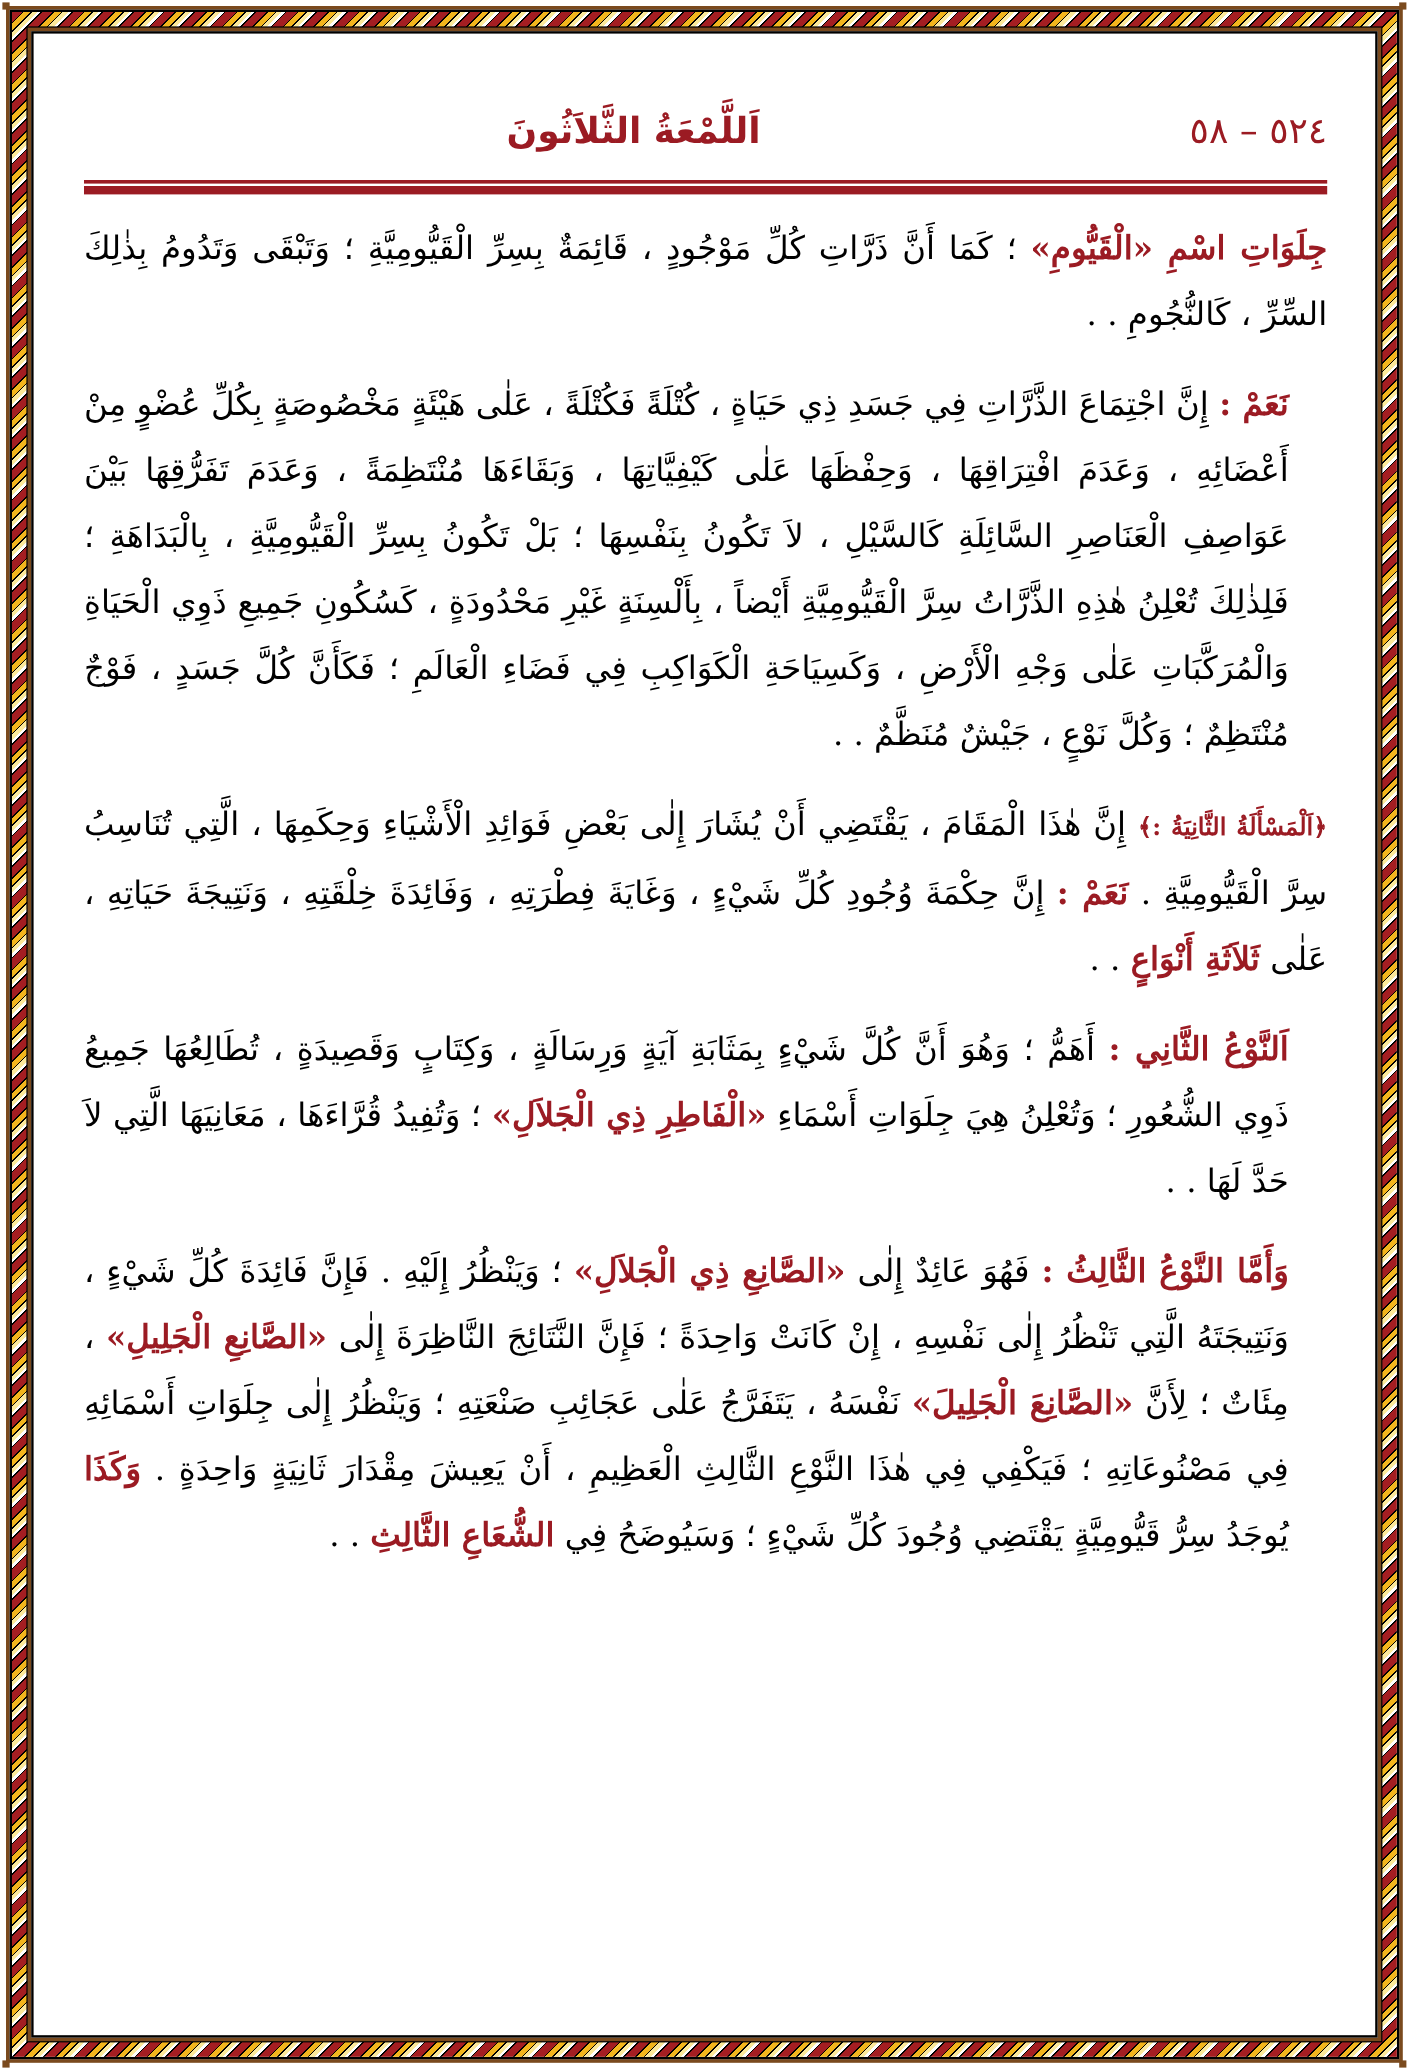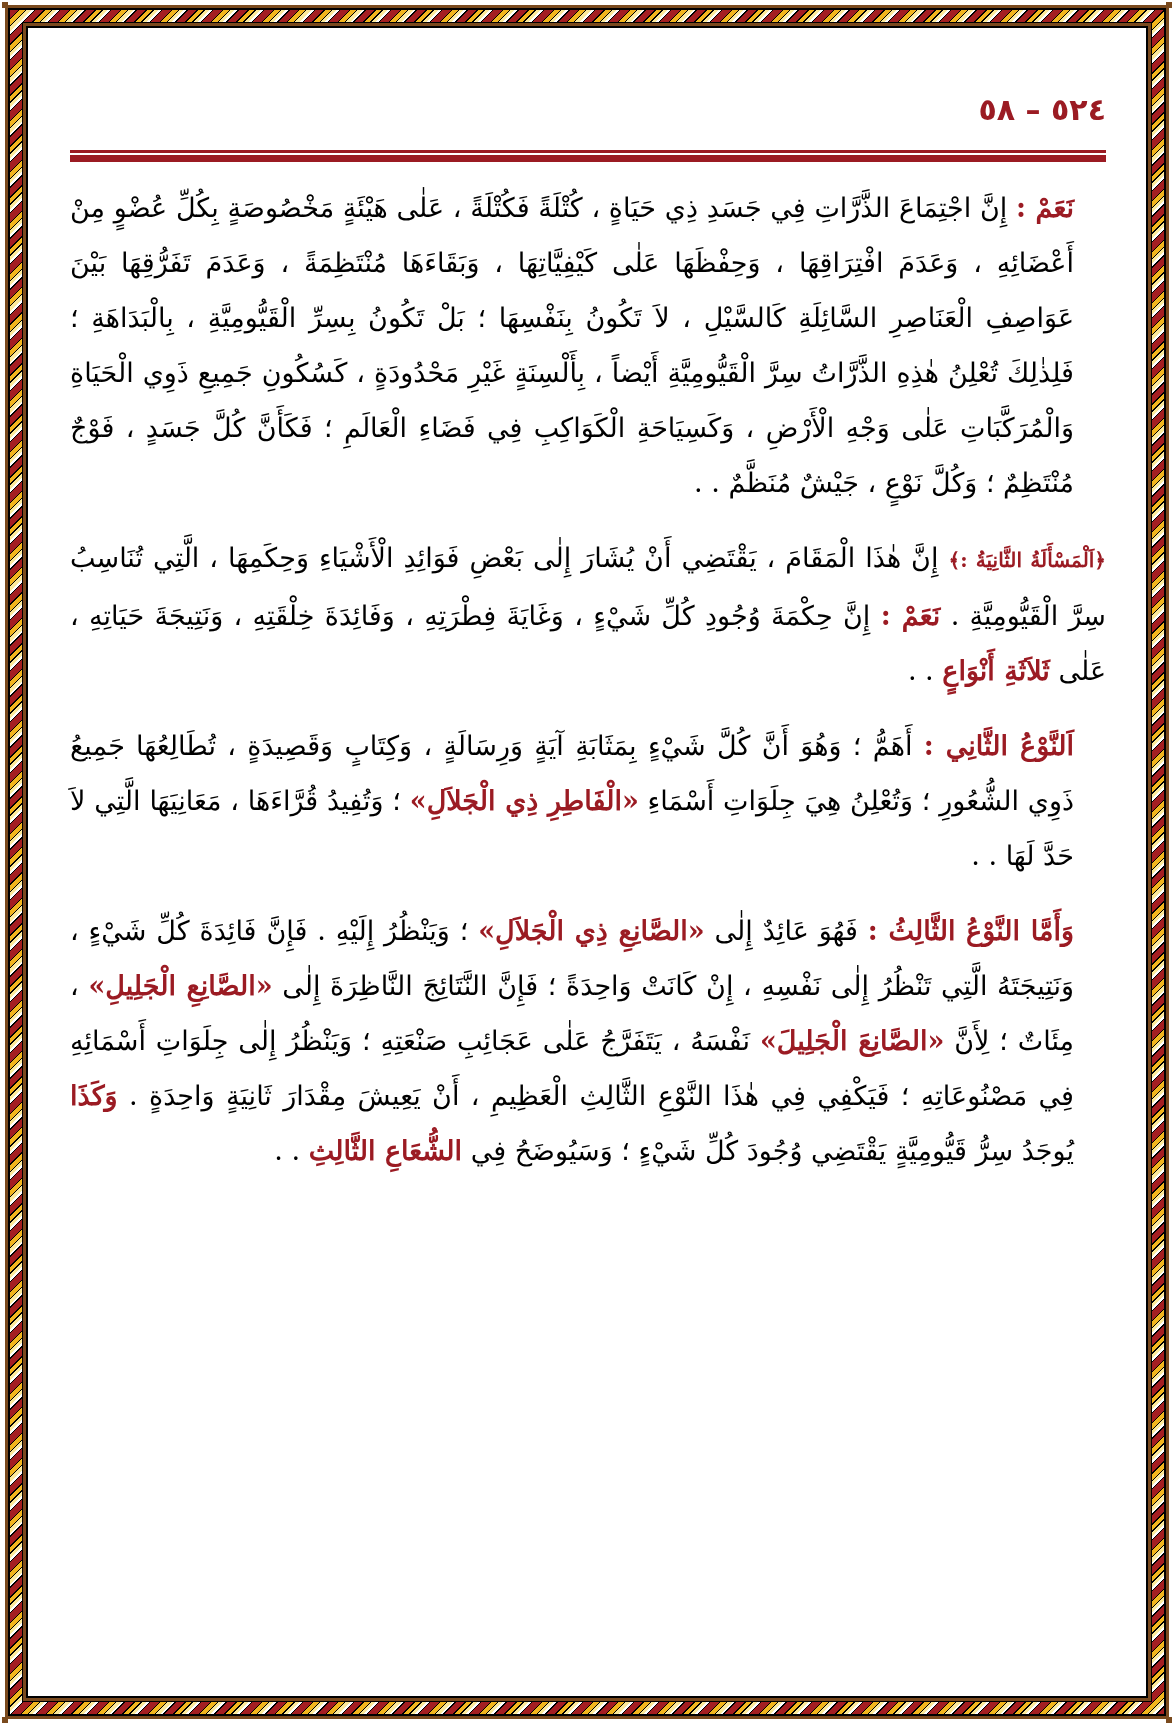--- a/index.html
+++ b/index.html
@@ -35,21 +35,21 @@
     direction: rtl;
     font-family: "DejaVu Serif", "Liberation Serif", serif;
     color: #000;
   }
 
   .header {
     position: absolute; top: 92px; left: 0; right: 0; height: 44px;
   }
   .page-num {
     position: absolute; right: 0; top: 0;
-    font-family: "DejaVu Sans", sans-serif; font-weight: bold;
+    font-family: "DejaVu Sans", sans-serif; font-weight: normal;
     font-size: 30px; color: #9b1b23; direction: rtl;
   }
   .page-title {
     position: absolute; left: 0; right: 0; top: 0; text-align: center;
     font-family: "DejaVu Sans", sans-serif; font-weight: bold;
     font-size: 30px; color: #9b1b23;
     padding-right: 120px;
   }
   .rule {
     position: absolute; top: 150px; left: 0; right: 0; height: 12px;
@@ -76,27 +76,31 @@
   <div class="braid-inner-mask"></div>
 </div>
 <div class="corner-tick" style="left:2px;top:2px"></div>
 <div class="corner-tick" style="right:2px;top:2px"></div>
 <div class="corner-tick" style="left:2px;bottom:2px"></div>
 <div class="corner-tick" style="right:2px;bottom:2px"></div>
 
 <div class="page">
   <div class="header">
     <div class="page-num">٥٢٤ – ٥٨</div>
+    <div class="page-title">اَللَّمْعَةُ الثَّلاَثُونَ</div>
   </div>
   <div class="rule">
     <div class="thin"></div>
     <div class="thick"></div>
   </div>
 
   <div class="body">
+    <p>
+      <span class="hl">جِلَوَاتِ اسْمِ «الْقَيُّومِ»</span><span> ؛ كَمَا أَنَّ ذَرَّاتِ كُلِّ مَوْجُودٍ ، قَائِمَةٌ بِسِرِّ الْقَيُّومِيَّةِ ؛ وَتَبْقَى وَتَدُومُ بِذٰلِكَ السِّرِّ ، كَالنُّجُومِ . .</span>
+    </p>
     <p class="indent">
       <span class="hl">نَعَمْ :</span><span> إِنَّ اجْتِمَاعَ الذَّرَّاتِ فِي جَسَدِ ذِي حَيَاةٍ ، كُتْلَةً فَكُتْلَةً ، عَلٰى هَيْئَةٍ مَخْصُوصَةٍ بِكُلِّ عُضْوٍ مِنْ أَعْضَائِهِ ، وَعَدَمَ افْتِرَاقِهَا ، وَحِفْظَهَا عَلٰى كَيْفِيَّاتِهَا ، وَبَقَاءَهَا مُنْتَظِمَةً ، وَعَدَمَ تَفَرُّقِهَا بَيْنَ عَوَاصِفِ الْعَنَاصِرِ السَّائِلَةِ كَالسَّيْلِ ، لاَ تَكُونُ بِنَفْسِهَا ؛ بَلْ تَكُونُ بِسِرِّ الْقَيُّومِيَّةِ ، بِالْبَدَاهَةِ ؛ فَلِذٰلِكَ تُعْلِنُ هٰذِهِ الذَّرَّاتُ سِرَّ الْقَيُّومِيَّةِ أَيْضاً ، بِأَلْسِنَةٍ غَيْرِ مَحْدُودَةٍ ، كَسُكُونِ جَمِيعِ ذَوِي الْحَيَاةِ وَالْمُرَكَّبَاتِ عَلٰى وَجْهِ الْأَرْضِ ، وَكَسِيَاحَةِ الْكَوَاكِبِ فِي فَضَاءِ الْعَالَمِ ؛ فَكَأَنَّ كُلَّ جَسَدٍ ، فَوْجٌ مُنْتَظِمٌ ؛ وَكُلَّ نَوْعٍ ، جَيْشٌ مُنَظَّمٌ . .</span>
     </p>
     <p>
       <span class="hl orn">﴿اَلْمَسْأَلَةُ الثَّانِيَةُ :﴾</span><span> إِنَّ هٰذَا الْمَقَامَ ، يَقْتَضِي أَنْ يُشَارَ إِلٰى بَعْضِ فَوَائِدِ الْأَشْيَاءِ وَحِكَمِهَا ، الَّتِي تُنَاسِبُ سِرَّ الْقَيُّومِيَّةِ . </span><span class="hl">نَعَمْ :</span><span> إِنَّ حِكْمَةَ وُجُودِ كُلِّ شَيْءٍ ، وَغَايَةَ فِطْرَتِهِ ، وَفَائِدَةَ خِلْقَتِهِ ، وَنَتِيجَةَ حَيَاتِهِ ، عَلٰى </span><span class="hl">ثَلاَثَةِ أَنْوَاعٍ</span><span> . .</span>
     </p>
     <p class="indent">
       <span class="hl">اَلنَّوْعُ الثَّانِي :</span><span> أَهَمُّ ؛ وَهُوَ أَنَّ كُلَّ شَيْءٍ بِمَثَابَةِ آيَةٍ وَرِسَالَةٍ ، وَكِتَابٍ وَقَصِيدَةٍ ، تُطَالِعُهَا جَمِيعُ ذَوِي الشُّعُورِ ؛ وَتُعْلِنُ هِيَ جِلَوَاتِ أَسْمَاءِ </span><span class="hl">«الْفَاطِرِ ذِي الْجَلاَلِ»</span><span> ؛ وَتُفِيدُ قُرَّاءَهَا ، مَعَانِيَهَا الَّتِي لاَ حَدَّ لَهَا . .</span>
     </p>
     <p class="indent">

